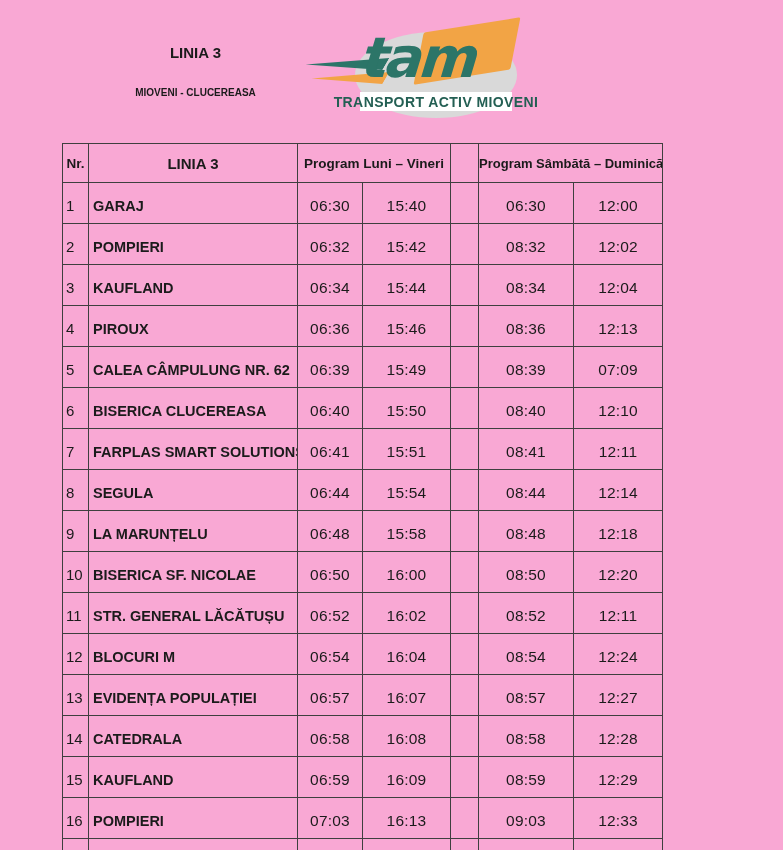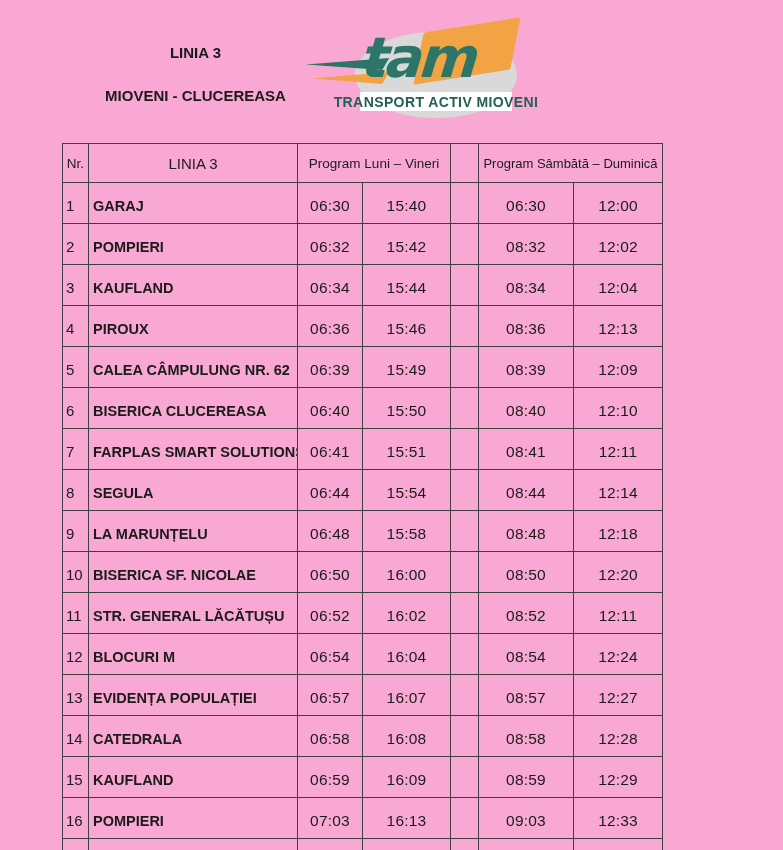--- a/index.html
+++ b/index.html
@@ -11,21 +11,21 @@
     color:#1b1b1b;
     overflow:hidden;
   }
 
   
   .titles {
     position:absolute; left:58px; top:44px; width:275px;
     text-align:center;
   }
   .line-title  { font-size:15px; font-weight:bold; }
-  .route-title { margin-top:26px; font-size:15px; font-weight:bold; }
+  .route-title { margin-top:26px; font-size:10px; font-weight:bold; }
 
   
   .logo { position:absolute; left:300px; top:12px; width:230px; height:112px; }
   .logo-ellipse {
     position:absolute; left:55px; top:20px; width:162px; height:86px;
     background:#d9d9d9; border-radius:50%;
   }
   .logo-orange {
     position:absolute; left:118px; top:14px; width:98px; height:50px;
     background:#f2a445; transform:rotate(-9deg) skewX(-20deg);
@@ -64,21 +64,21 @@
     position:absolute; left:62px; top:143px;
     width:600px; table-layout:fixed;
     border-collapse:collapse;
   }
   .timetable th, .timetable td {
     border:1.5px solid #3f3f3f;
     overflow:hidden;
   }
   .timetable th {
     height:38px; padding:0;
-    font-weight:normal; text-align:center; vertical-align:middle;
+    font-weight:bold; text-align:center; vertical-align:middle;
     white-space:nowrap;
   }
   .timetable td {
     height:35px; padding:5px 0 0 0;
     vertical-align:middle; white-space:nowrap;
   }
   th.h-nr      { font-size:13.5px; }
   th.h-route   { font-size:15px; }
   th.h-weekday { font-size:13.5px; }
   th.h-weekend { font-size:13px; }
@@ -162,21 +162,21 @@
           <td class="col-time">08:36</td>
           <td class="col-time">12:13</td>
         </tr>
         <tr>
           <td class="col-nr">5</td>
           <td class="col-stop">CALEA CÂMPULUNG NR. 62</td>
           <td class="col-time">06:39</td>
           <td class="col-time">15:49</td>
           <td class="col-spacer"></td>
           <td class="col-time">08:39</td>
-          <td class="col-time">12:09</td>
+          <td class="col-time">07:09</td>
         </tr>
         <tr>
           <td class="col-nr">6</td>
           <td class="col-stop">BISERICA CLUCEREASA</td>
           <td class="col-time">06:40</td>
           <td class="col-time">15:50</td>
           <td class="col-spacer"></td>
           <td class="col-time">08:40</td>
           <td class="col-time">12:10</td>
         </tr>

